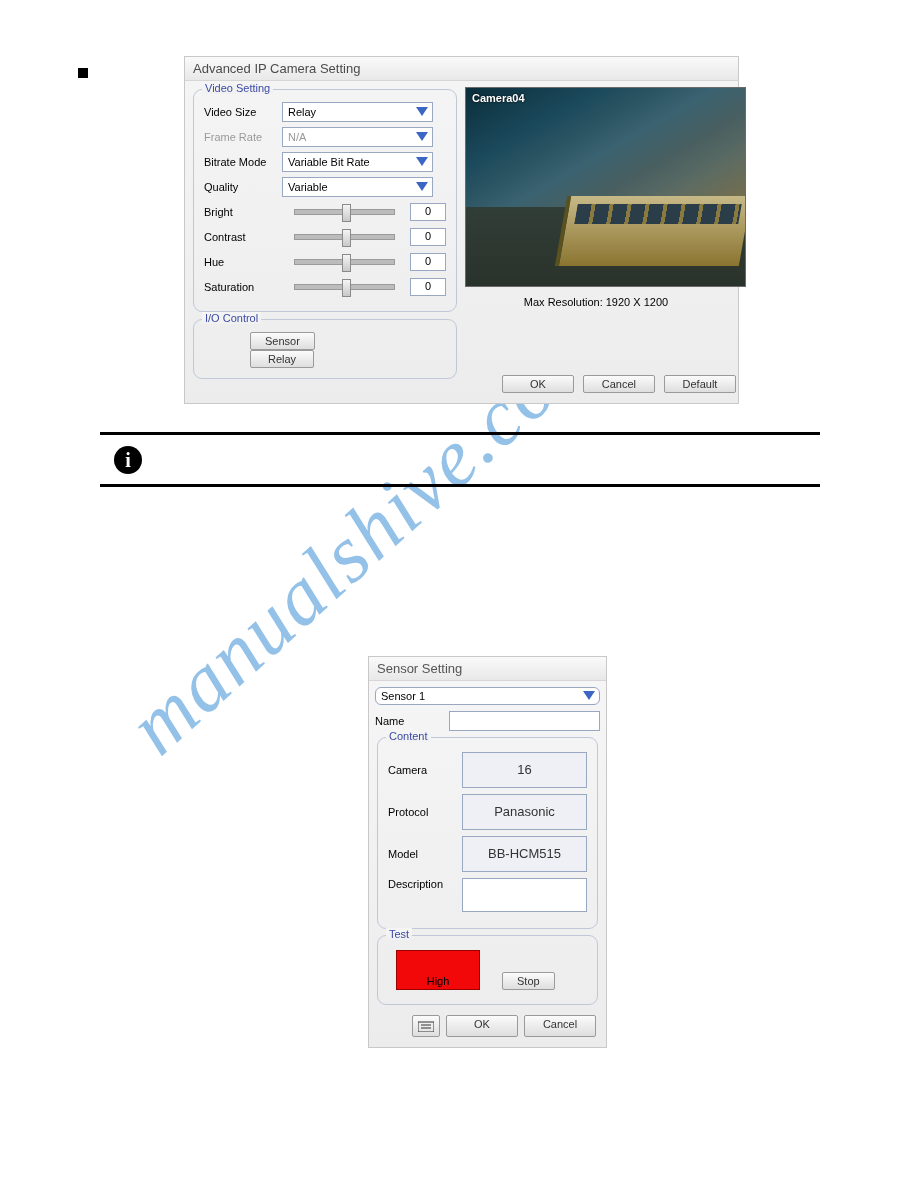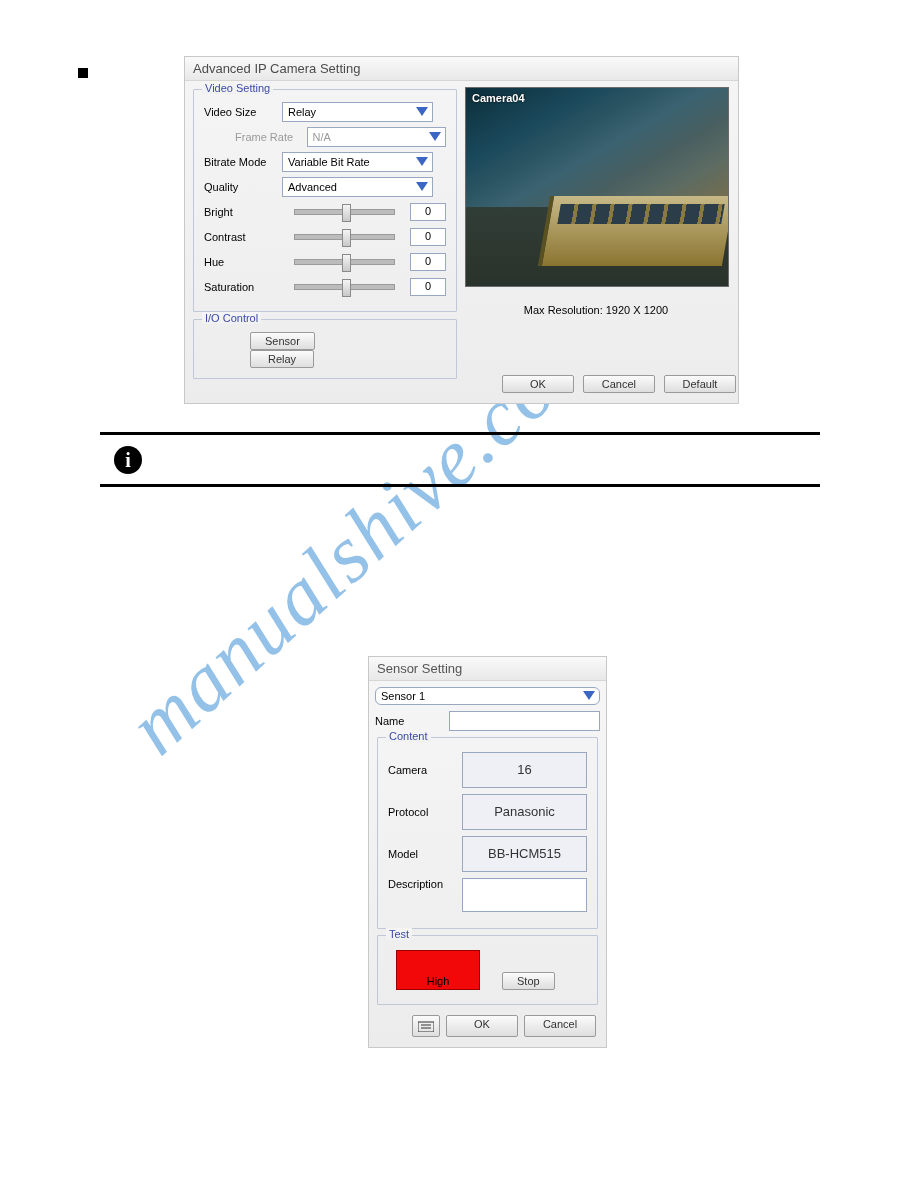--- a/index.html
+++ b/index.html
@@ -58,21 +58,21 @@
     font-size: 13px;
     border-bottom: 1px solid #d6d6d6;
     background: linear-gradient(#fafafa,#e8e8e8);
   }
   .adv-body {
     position: relative;
     padding: 6px;
   }
   .fieldset {
     border: 1px solid #c0c8d8;
-    border-radius: 1px;
+    border-radius: 9px;
     margin: 2px;
     padding: 8px 10px 10px 10px;
     position: relative;
   }
   .legend {
     position: absolute;
     top: -8px;
     left: 8px;
     background: linear-gradient(#f5f5f5,#f1f1f1);
     padding: 0 3px;
@@ -83,21 +83,21 @@
     display: flex;
     align-items: center;
     margin: 3px 0;
     height: 22px;
   }
   .vs-label {
     width: 78px;
     color: #000;
     font-size: 11px;
   }
-  .vs-label.dim { color: #9a9a9a; margin-left: 31px; }
+  .vs-label.dim { color: #9a9a9a; }
   .combo {
     width: 141px;
     height: 18px;
     border: 1px solid #9aa7c1;
     background: #fff;
     display: flex;
     justify-content: space-between;
     align-items: center;
     padding: 0 3px 0 5px;
     font-size: 11px;
@@ -163,20 +163,21 @@
     width: 262px;
   }
   .preview-img {
     width: 262px;
     height: 198px;
     border: 1px solid #6a6a6a;
     position: relative;
     overflow: hidden;
     background:
       linear-gradient(150deg,#0b2d3a 0%, #1b4a5c 22%, #2a5362 30%, #3a6270 40%, #495f60 52%, #5b6b63 62%, #766e4c 76%, #917231 100%);
+    padding-left: 17px;
   }
   .preview-img .floor {
     position:absolute; left:0; right:0; bottom:0; height:40%;
     background: linear-gradient(#313d37,#2a332b);
   }
   .preview-img .train {
     position:absolute; right:0; bottom:20px; height:70px; width:180px;
     background: linear-gradient(#c7b987,#8a7430);
     border-left: 4px solid #5a5120;
     transform: skewX(-10deg);
@@ -190,21 +191,21 @@
     top: 4px;
     left: 6px;
     color: #fff;
     font-weight: bold;
     font-size: 11px;
     text-shadow: 0 0 2px #000;
   }
   .max-res {
     text-align: center;
     font-size: 11px;
-    padding-top: 17px;
+    padding-top: 9px;
     color: #000;
   }
   .dialog-buttons {
     position: absolute;
     right: 2px;
     bottom: 10px;
   }
   .dialog-buttons .btn { margin-left: 6px; min-width:42px; text-align:center;}
   .adv-inner { position: relative; height: 310px; }
   .left-col { width: 268px; }
@@ -322,21 +323,21 @@
                   <svg width="12" height="10">
                     <polygon points="0,0 12,0 6,9" fill="#3b66c4"></polygon>
                   </svg>
                 </span>
             </div>
           </div>
 
           <div class="vs-row">
             <div class="vs-label">Quality</div>
             <div class="combo">
-              <span>Advanced</span>
+              <span>Variable</span>
               <span class="arrow">
                   <svg width="12" height="10">
                     <polygon points="0,0 12,0 6,9" fill="#3b66c4"></polygon>
                   </svg>
                 </span>
             </div>
           </div>
 
           <div class="slider-row">
             <div class="vs-label">Bright</div>

